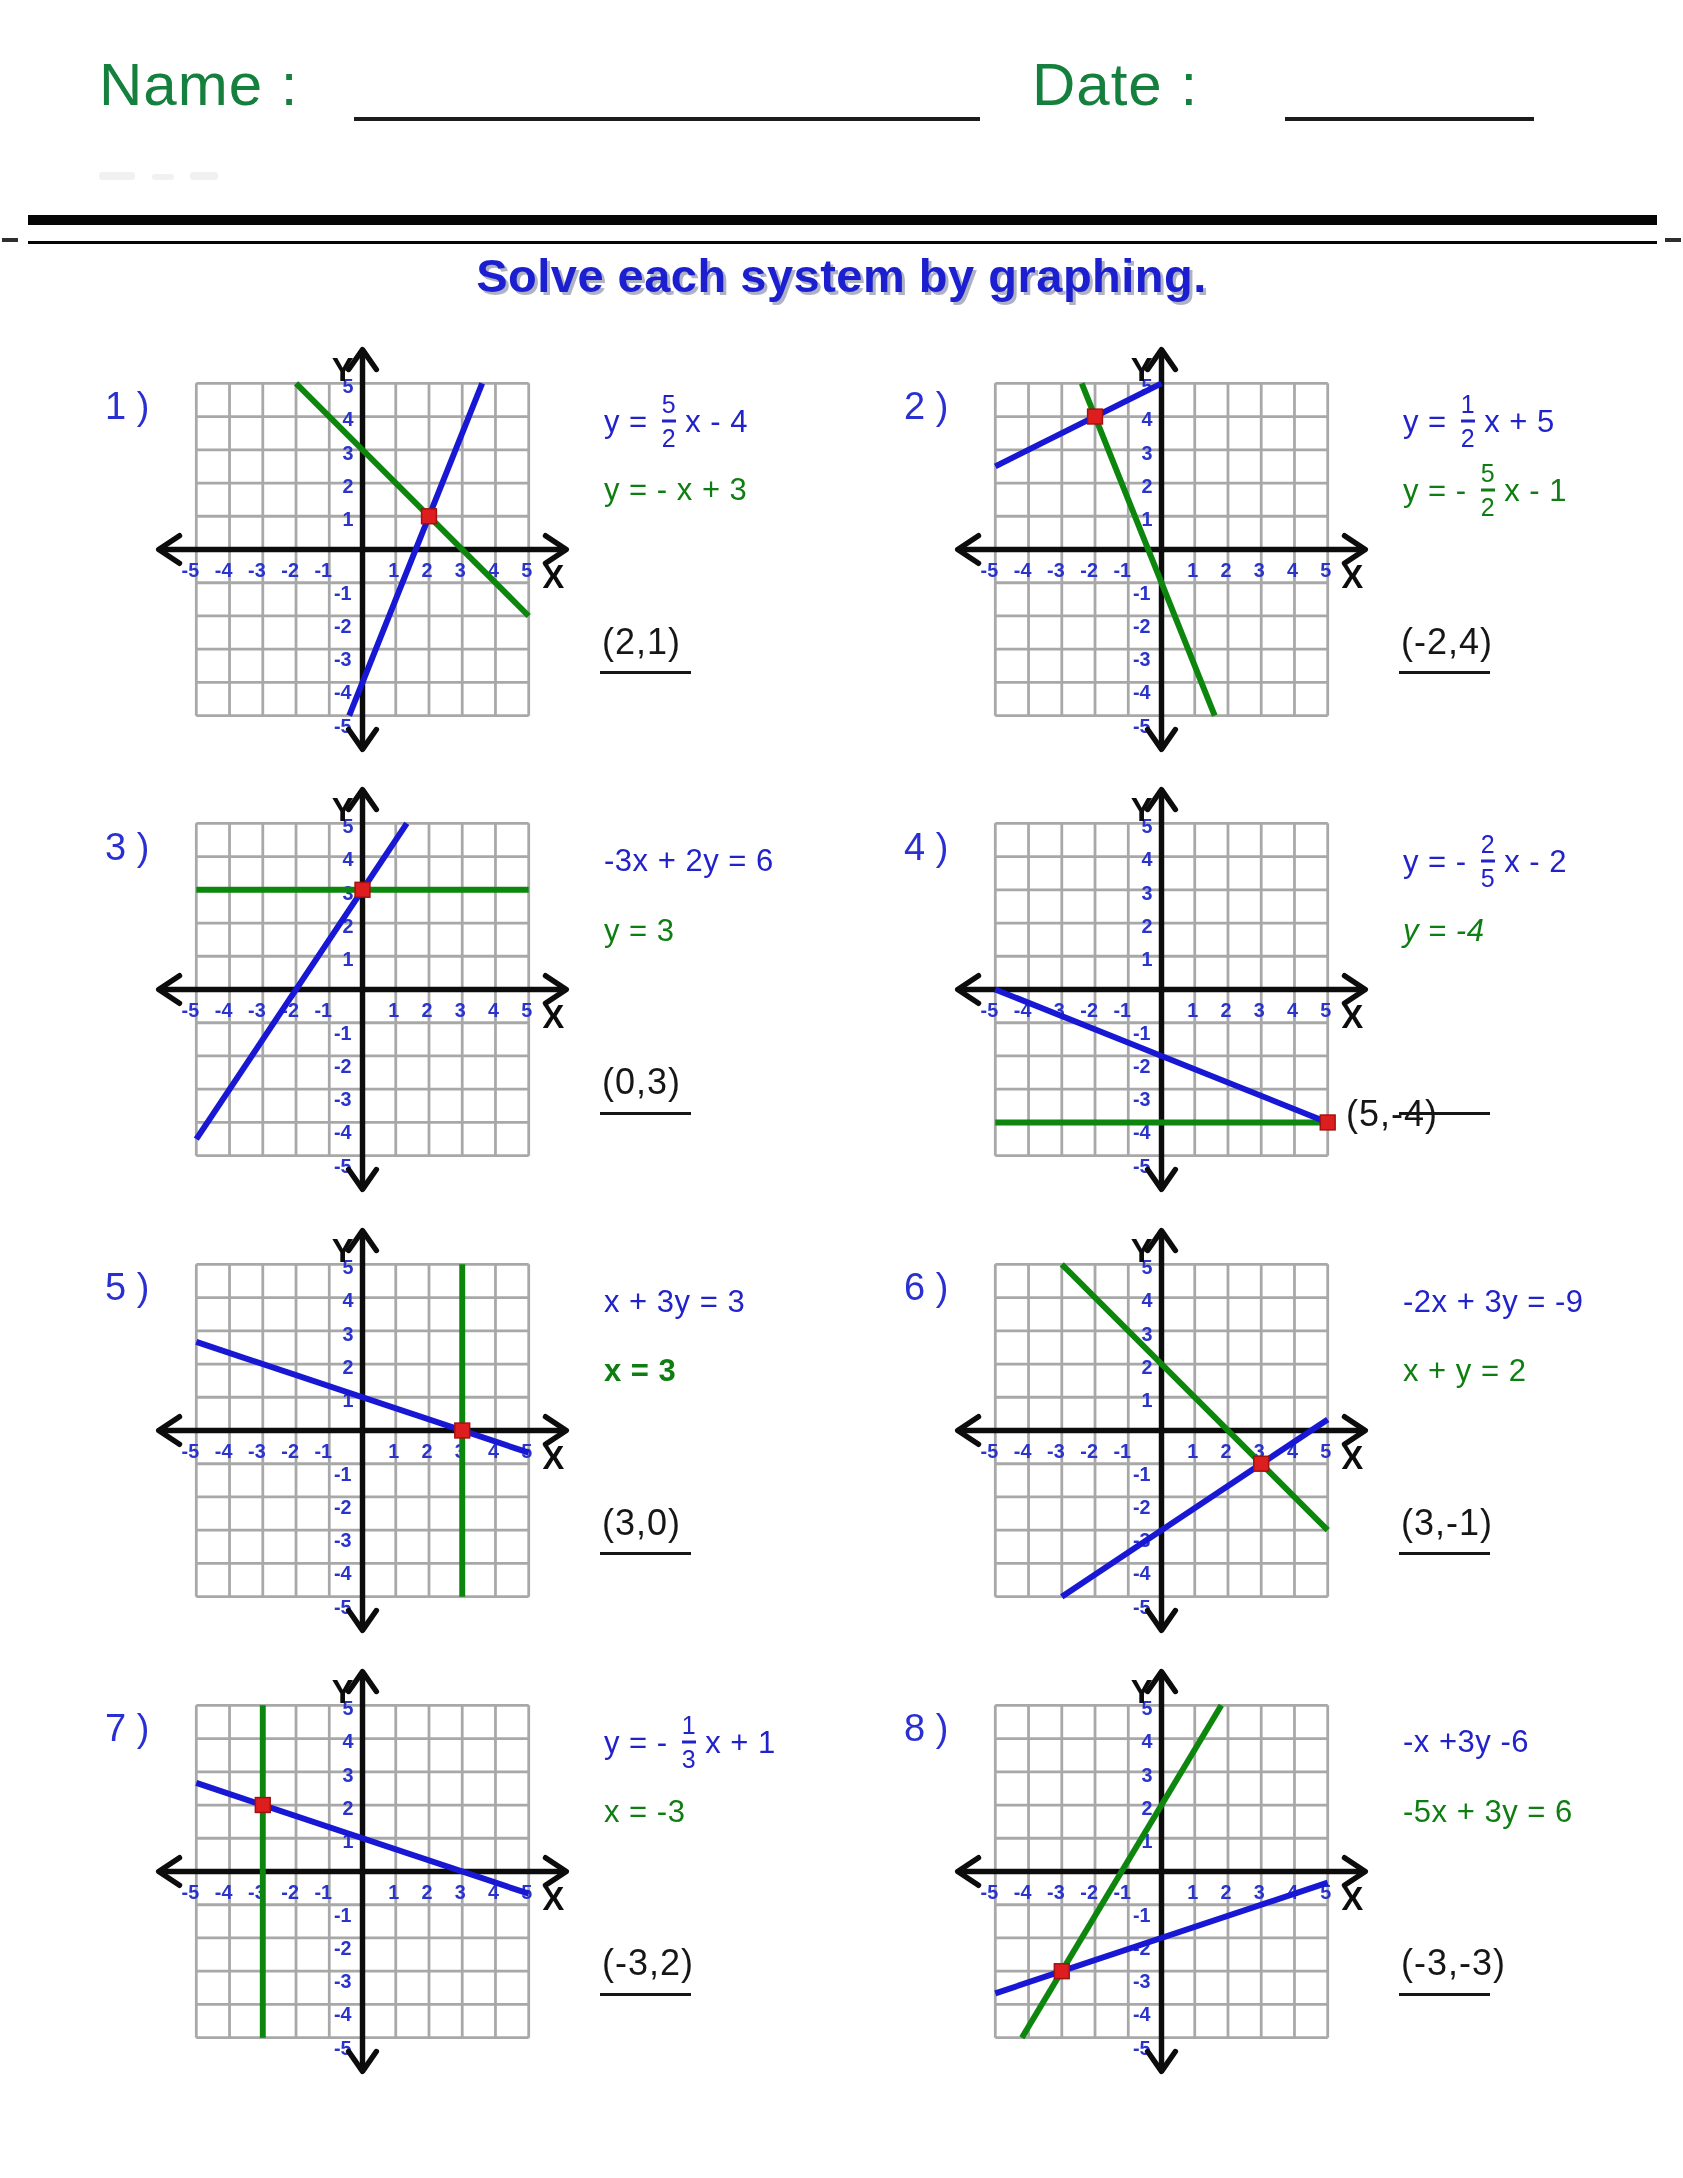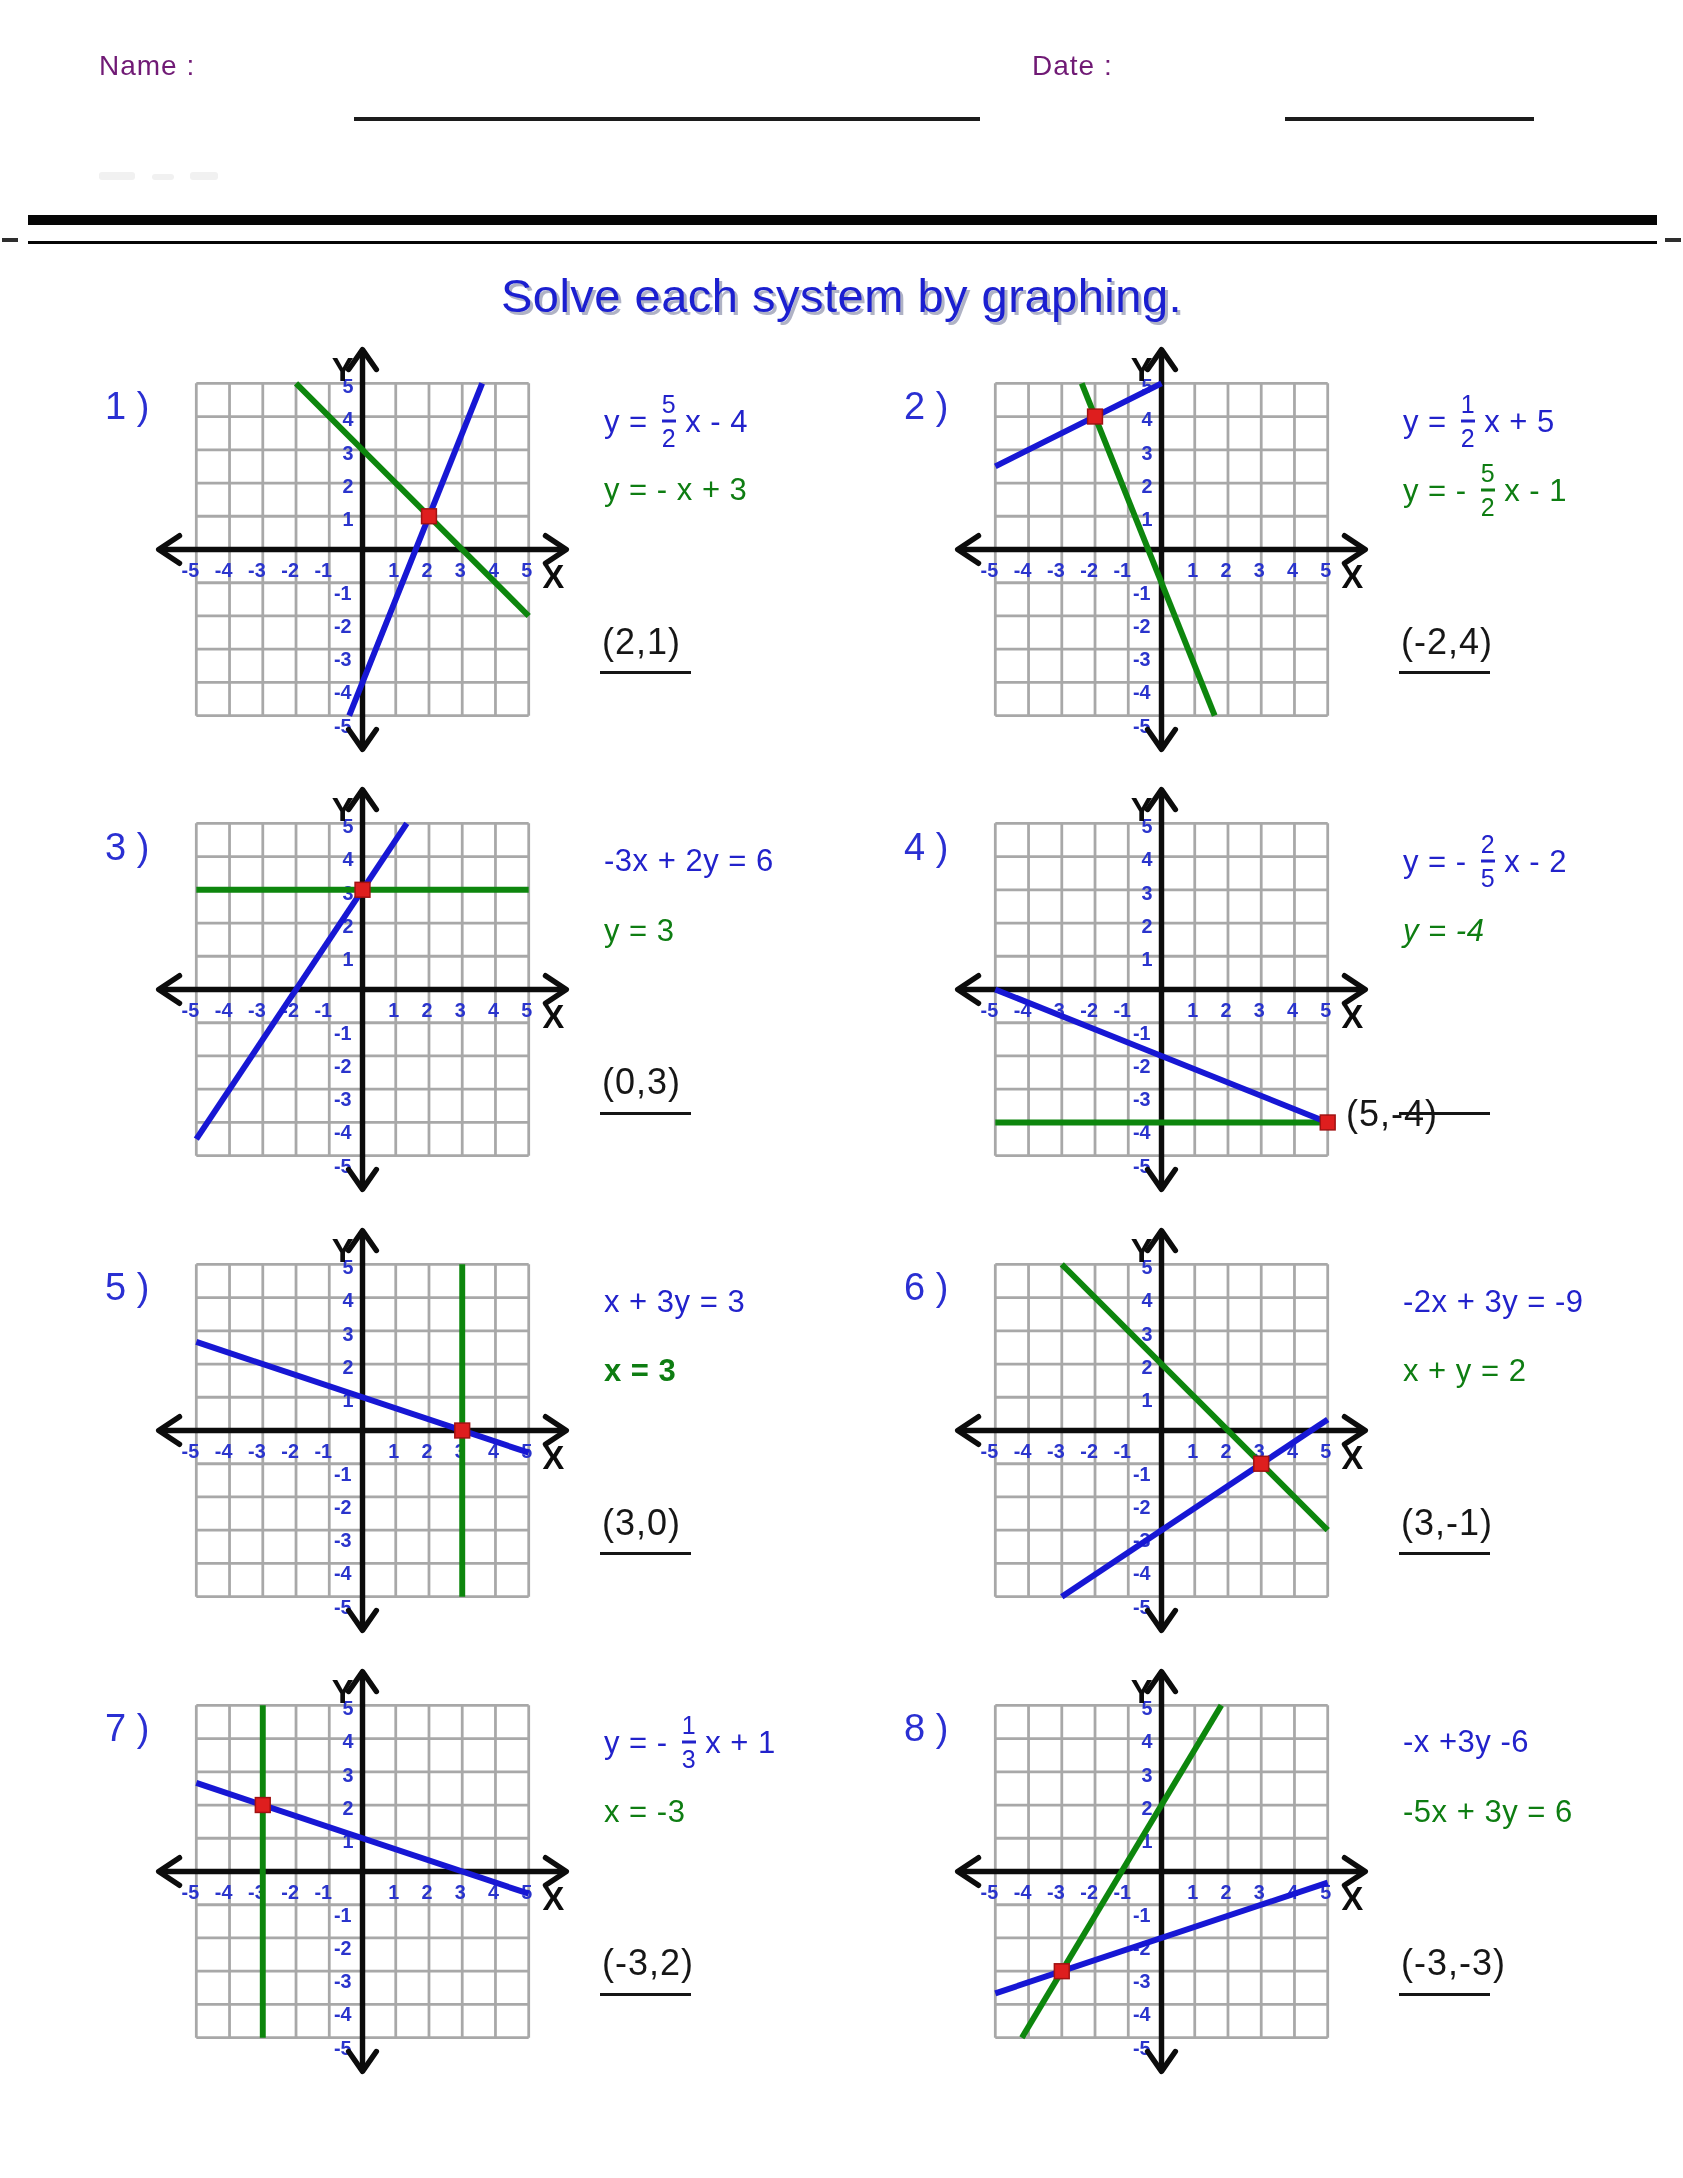--- a/index.html
+++ b/index.html
@@ -1,25 +1,25 @@
 <!DOCTYPE html>
 <html><head>
 <meta charset="utf-8">
 <style>
   html,body{margin:0;padding:0;background:#ffffff;}
   .page{position:relative;width:1683px;height:2178px;background:#ffffff;overflow:hidden;
         font-family:"Liberation Sans",sans-serif;}
-  .hdr-label{position:absolute;font-size:28px;color:#701a75;letter-spacing:1px;}
+  .hdr-label{position:absolute;font-size:60px;color:#15803d;letter-spacing:1px;}
   .fill-line{position:absolute;height:4px;background:#1c1c1c;}
   .smudge{position:absolute;background:#f1f1f1;border-radius:3px;}
   .double-rule{position:absolute;left:28px;right:26px;top:215px;height:16px;
                border-top:10px solid #060606;border-bottom:3px solid #060606;background:#fff;}
   .edge-dash{position:absolute;width:16px;height:4px;background:#2e2e2e;top:238px;}
-  .title{position:absolute;top:248px;left:0;width:100%;text-align:center;font-weight:normal;
-         font-size:47px;color:#1b1fd0;text-shadow:3px 3px 0 rgba(110,114,150,.55);letter-spacing:0.5px;margin-top:20px;}
+  .title{position:absolute;top:248px;left:0;width:100%;text-align:center;font-weight:bold;
+         font-size:47px;color:#1b1fd0;text-shadow:3px 3px 0 rgba(110,114,150,.55);letter-spacing:0.5px;}
   .plabel{position:absolute;font-size:38px;color:#2a2fd2;white-space:pre;}
   .eq{position:absolute;display:flex;align-items:center;font-size:31px;transform:translateY(-50%);
       white-space:pre;letter-spacing:0.5px;}
   .eq-blue{color:#2222cb;} .eq-green{color:#0e7d12;}
   .frac{display:inline-flex;flex-direction:column;align-items:center;font-size:25px;line-height:1;
         margin:0 7px 0 3px;}
   .frac .den{border-top:3px solid currentColor;padding-top:3px;margin-top:3px;}
   .frac .num{padding:0 2px;}
   .answer{position:absolute;font-size:36px;color:#161616;letter-spacing:1px;white-space:pre;}
   .ans-line{position:absolute;height:3px;background:#161616;width:91px;}

